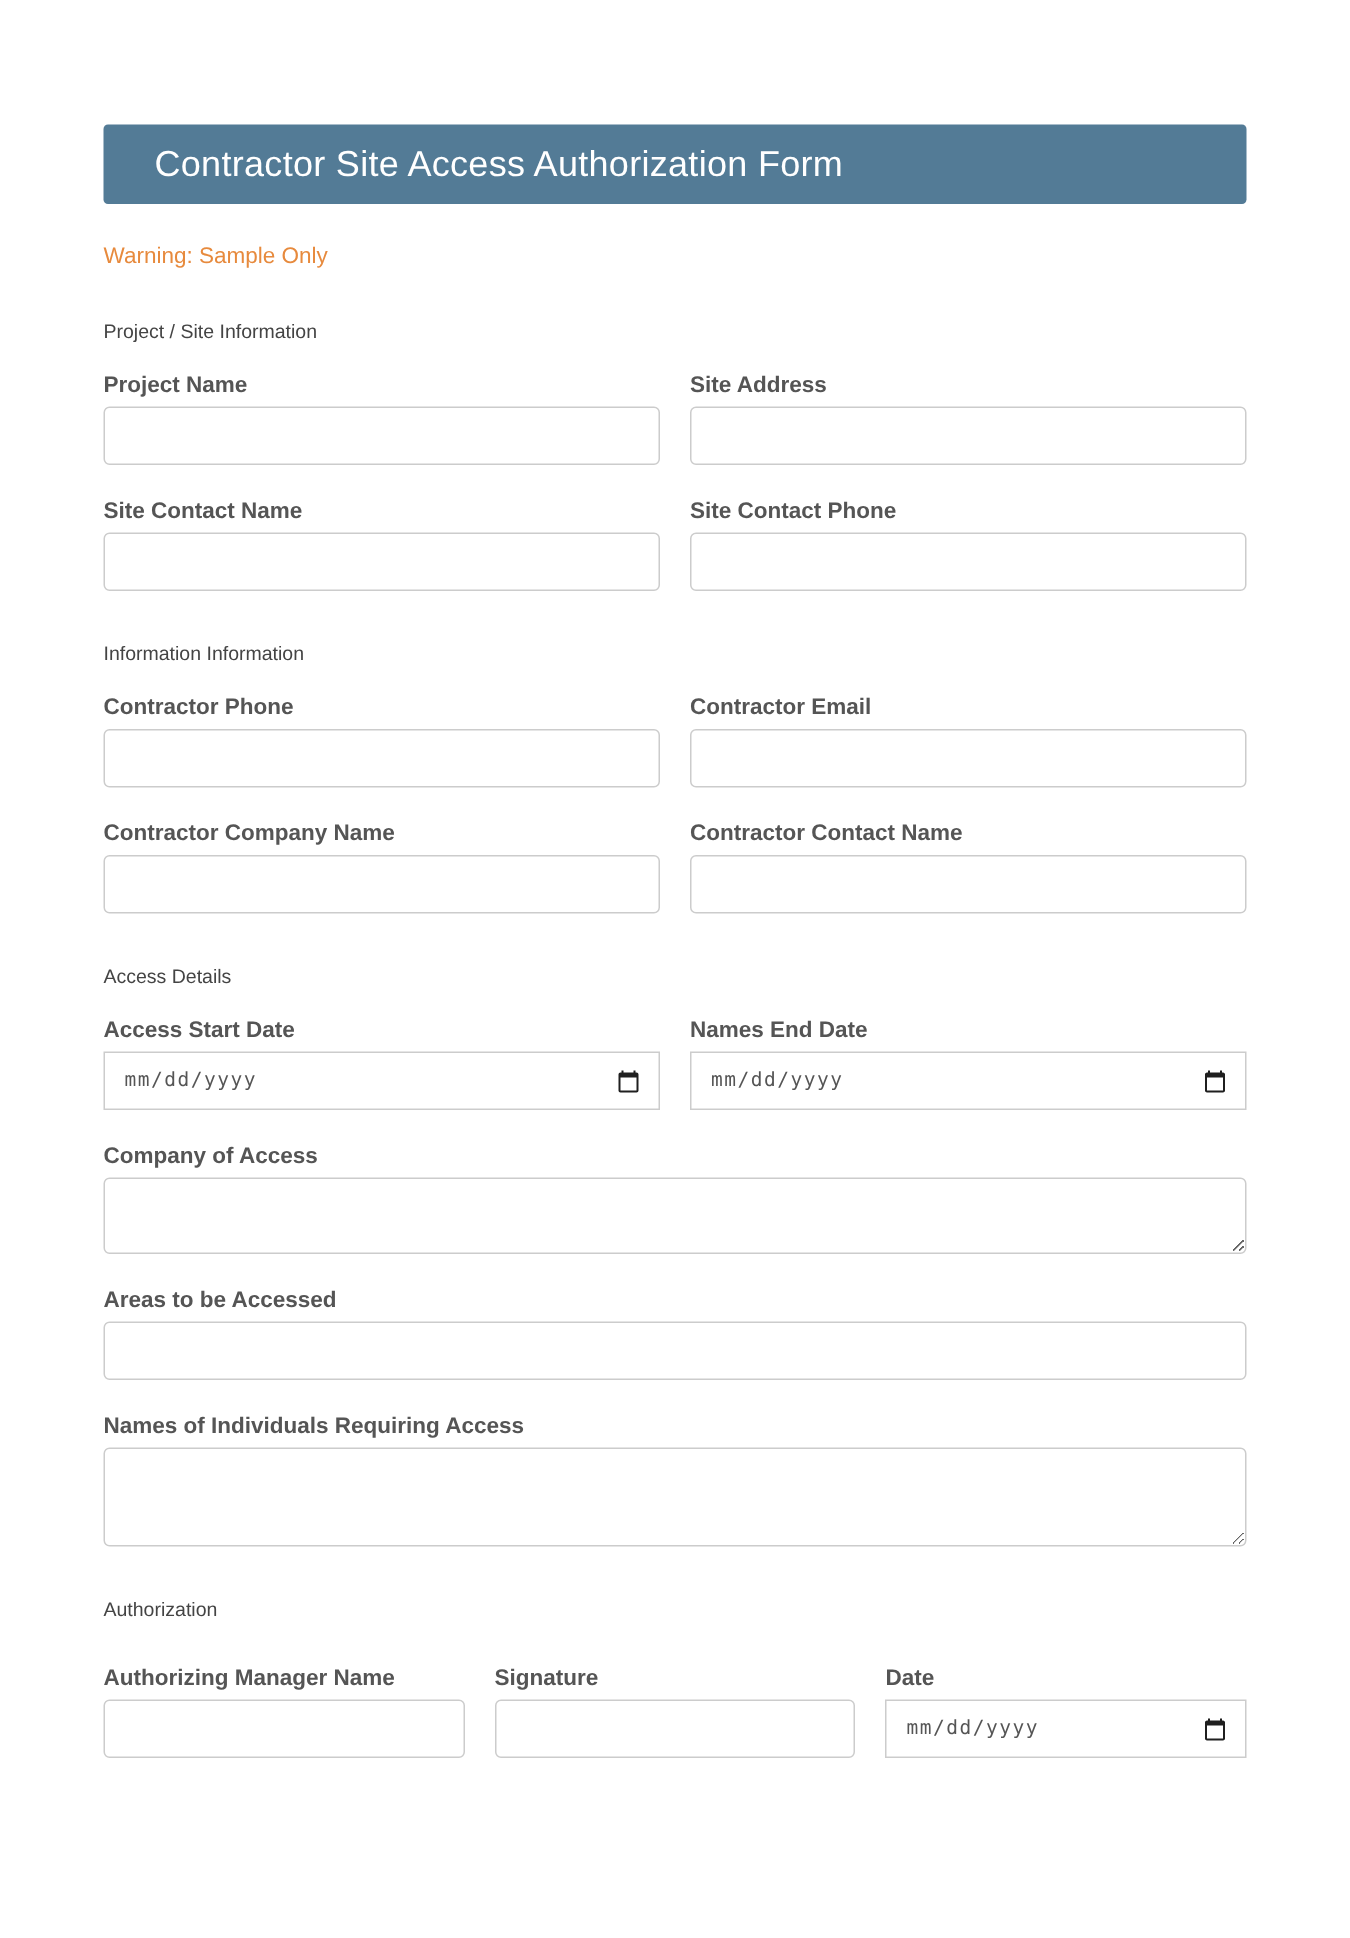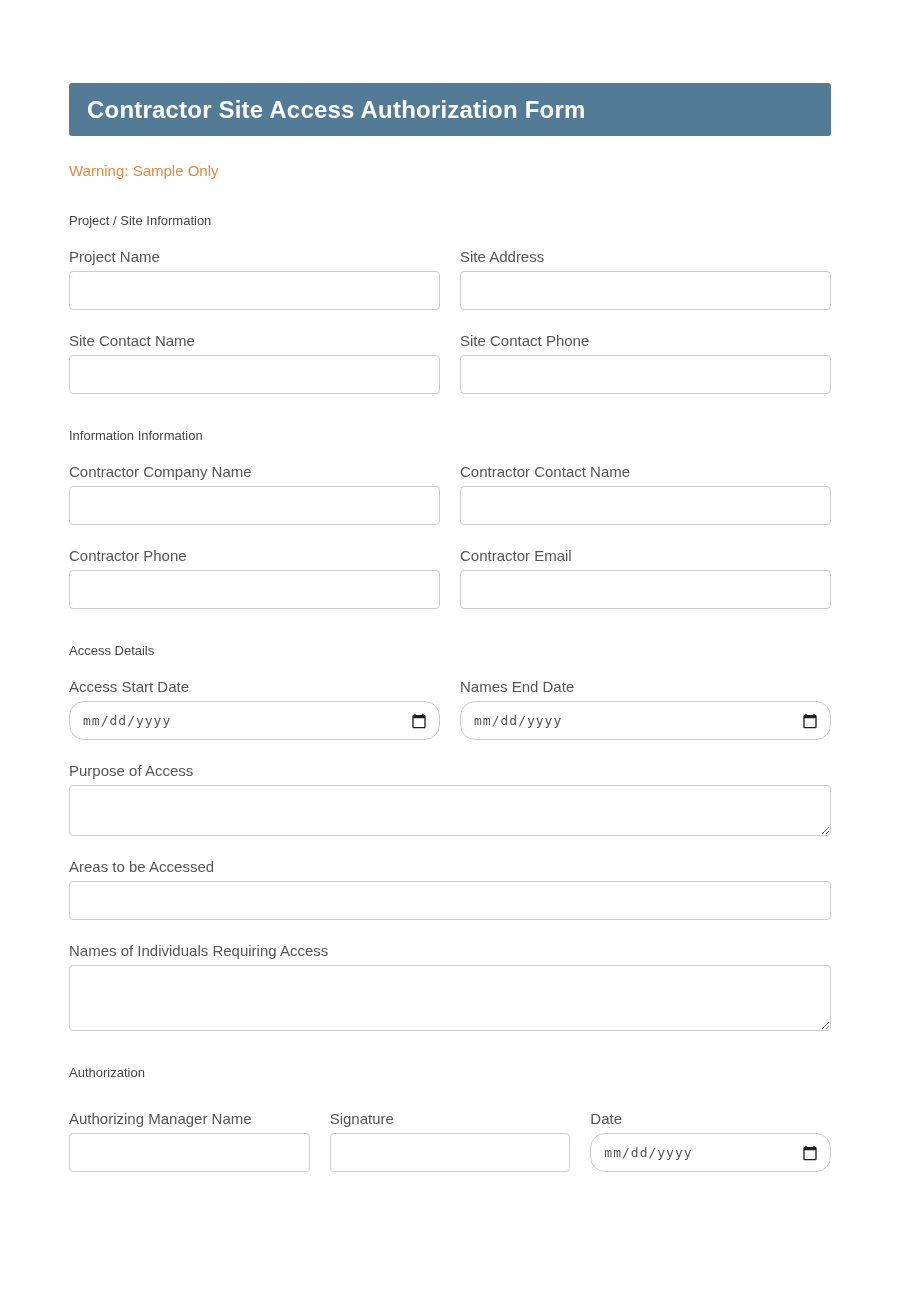--- a/index.html
+++ b/index.html
@@ -29,24 +29,24 @@
   .banner {
     background: var(--header-bg);
     height: 53px;
     border-radius: 3px;
     display: flex;
     align-items: center;
     padding: 0 18px;
     margin: 0 0 26px 0;
   }
   .banner h1 {
-    margin: 0;
+    margin: 16px;
     color: var(--header-text);
     font-size: 24px;
-    font-weight: 700;
+    font-weight: 400;
     letter-spacing: 0.2px;
   }
   .warning {
     color: var(--warning-text);
     font-size: 15px;
     line-height: 17px;
     margin: 0;
   }
   h2.section-heading {
     font-size: 13px;
@@ -67,20 +67,21 @@
   }
   .row.full {
     grid-template-columns: 1fr;
   }
   .field label {
     display: block;
     font-size: 15px;
     line-height: 17px;
     color: var(--label-text);
     margin: 0 0 6px 0;
+    font-weight: bold;
   }
   input[type="text"] {
     width: 100%;
     height: 39px;
     border: 1px solid var(--input-border);
     border-radius: 4px;
     background: #fff;
     padding: 0 12px;
     font-family: "Liberation Sans", sans-serif;
     font-size: 15px;
@@ -99,21 +100,21 @@
     outline: none;
     resize: both;
     display: block;
   }
   textarea.purpose { height: 51px; }
   textarea.personnel { height: 66px; }
   .date-input {
     width: 100%;
     height: 39px;
     border: 1px solid var(--input-border);
-    border-radius: 15px;
+    border-radius: 0;
     background: #fff;
     display: flex;
     align-items: center;
     justify-content: space-between;
     padding: 0 10px 0 13px;
     cursor: text;
   }
   .date-text {
     font-family: "DejaVu Sans Mono", monospace;
     font-size: 13px;
@@ -160,35 +161,35 @@
     </div>
     <div class="field">
       <label>Site Contact Phone</label>
       <input type="text" value="" style="">
     </div>
   </div>
 
   <h2 class="section-heading">Information Information</h2>
   <div class="row">
     <div class="field">
+      <label>Contractor Phone</label>
+      <input type="text" value="" style="">
+    </div>
+    <div class="field">
+      <label>Contractor Email</label>
+      <input type="text" value="" style="">
+    </div>
+  </div>
+  <div class="row">
+    <div class="field">
       <label>Contractor Company Name</label>
       <input type="text" value="" style="">
     </div>
     <div class="field">
       <label>Contractor Contact Name</label>
-      <input type="text" value="" style="">
-    </div>
-  </div>
-  <div class="row">
-    <div class="field">
-      <label>Contractor Phone</label>
-      <input type="text" value="" style="">
-    </div>
-    <div class="field">
-      <label>Contractor Email</label>
       <input type="text" value="" style="">
     </div>
   </div>
 
   <h2 class="section-heading">Access Details</h2>
   <div class="row">
     <div class="field">
       <label>Access Start Date</label>
       <div class="date-input">
         <span class="date-text">mm/dd/yyyy</span>
@@ -206,21 +207,21 @@
         <span class="cal-btn">
           <svg width="16" height="16" viewBox="0 0 24 24" fill="var(--icon-color)">
               <path d="M20 3h-1V1h-2v2H7V1H5v2H4c-1.1 0-2 .9-2 2v16c0 1.1.9 2 2 2h16c1.1 0 2-.9 2-2V5c0-1.1-.9-2-2-2zm0 18H4V8h16v13z"></path>
             </svg>
         </span>
       </div>
     </div>
   </div>
   <div class="row full">
     <div class="field">
-      <label>Purpose of Access</label>
+      <label>Company of Access</label>
       <textarea class="purpose" style=""></textarea>
     </div>
   </div>
   <div class="row full">
     <div class="field">
       <label>Areas to be Accessed</label>
       <input type="text" value="" style="">
     </div>
   </div>
 

